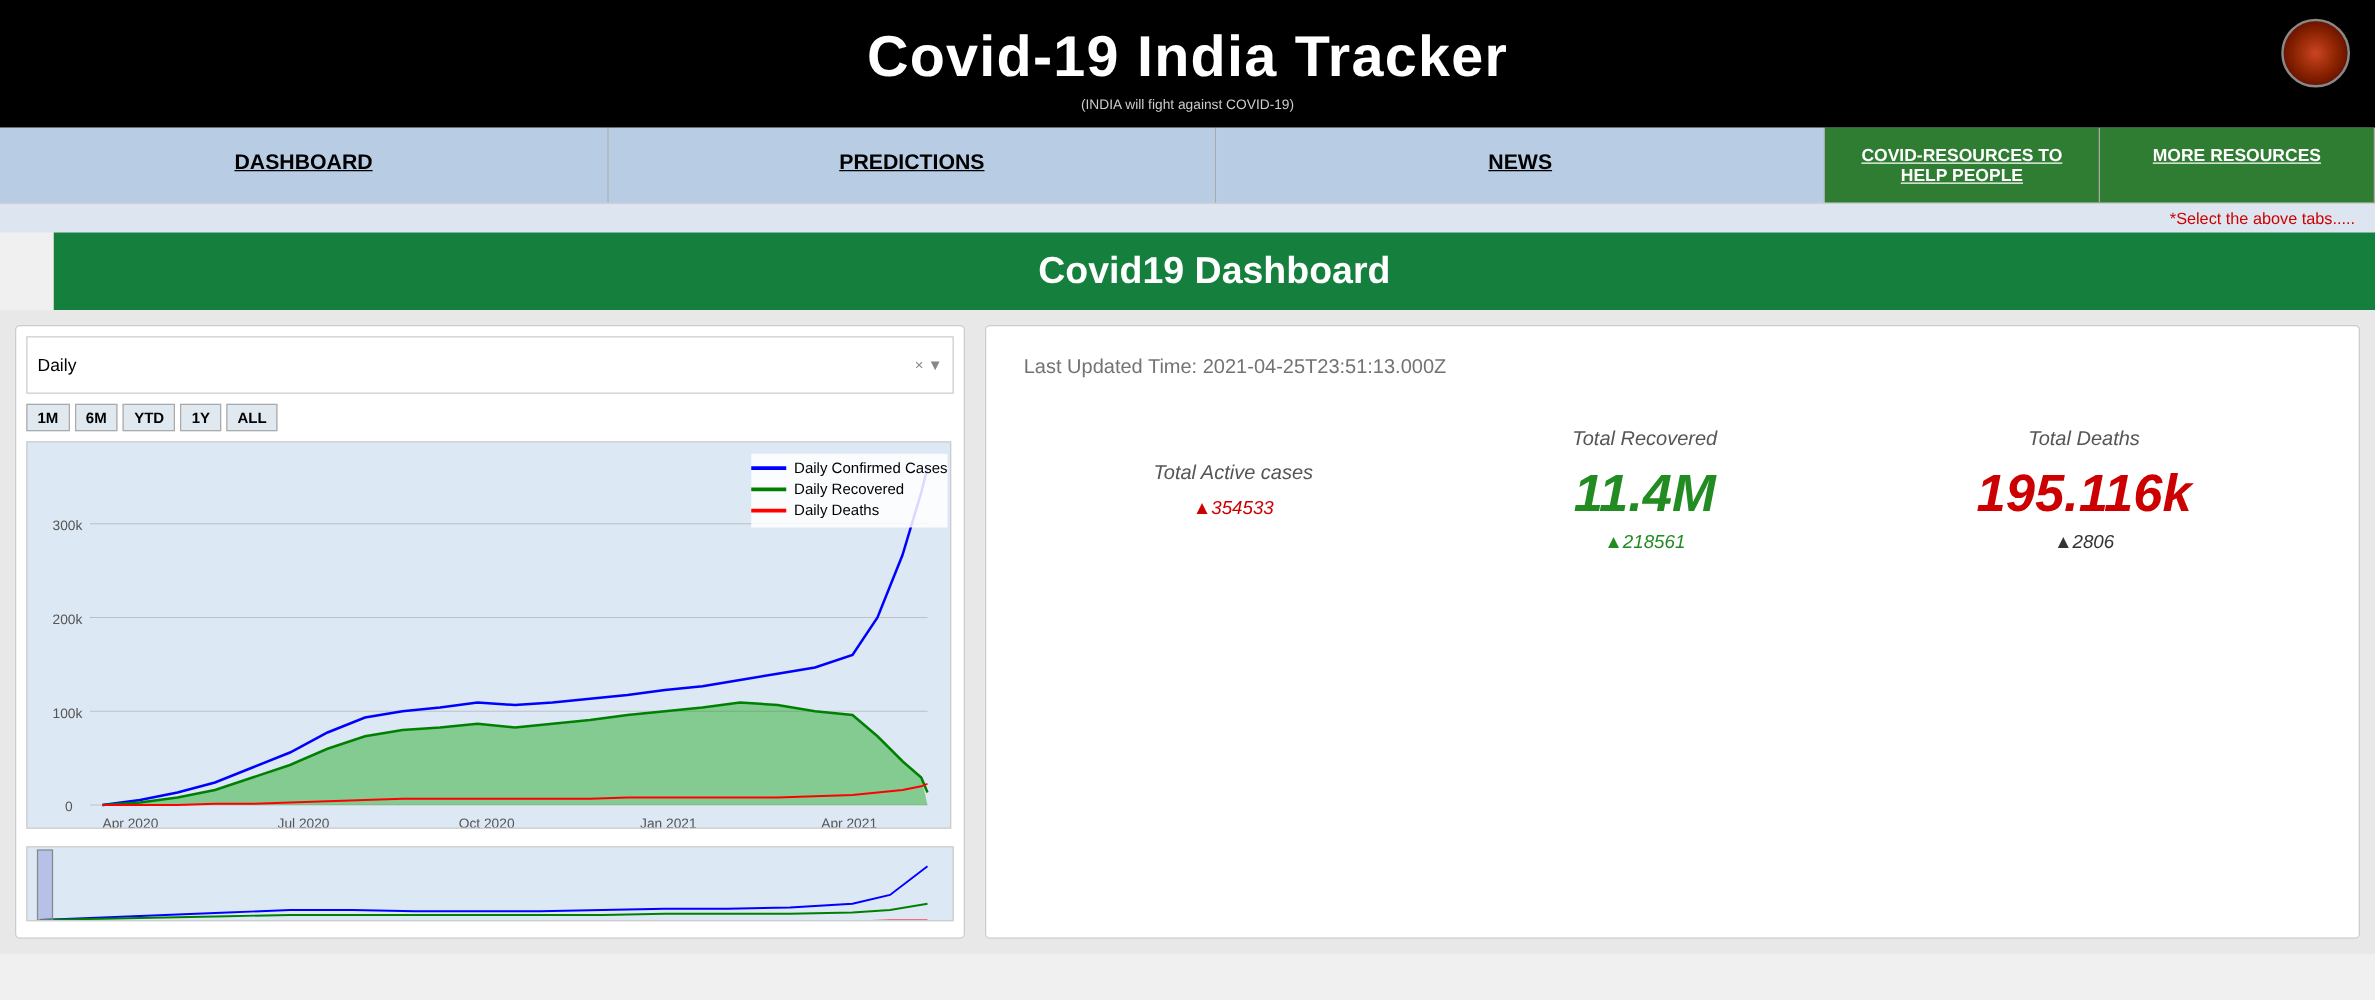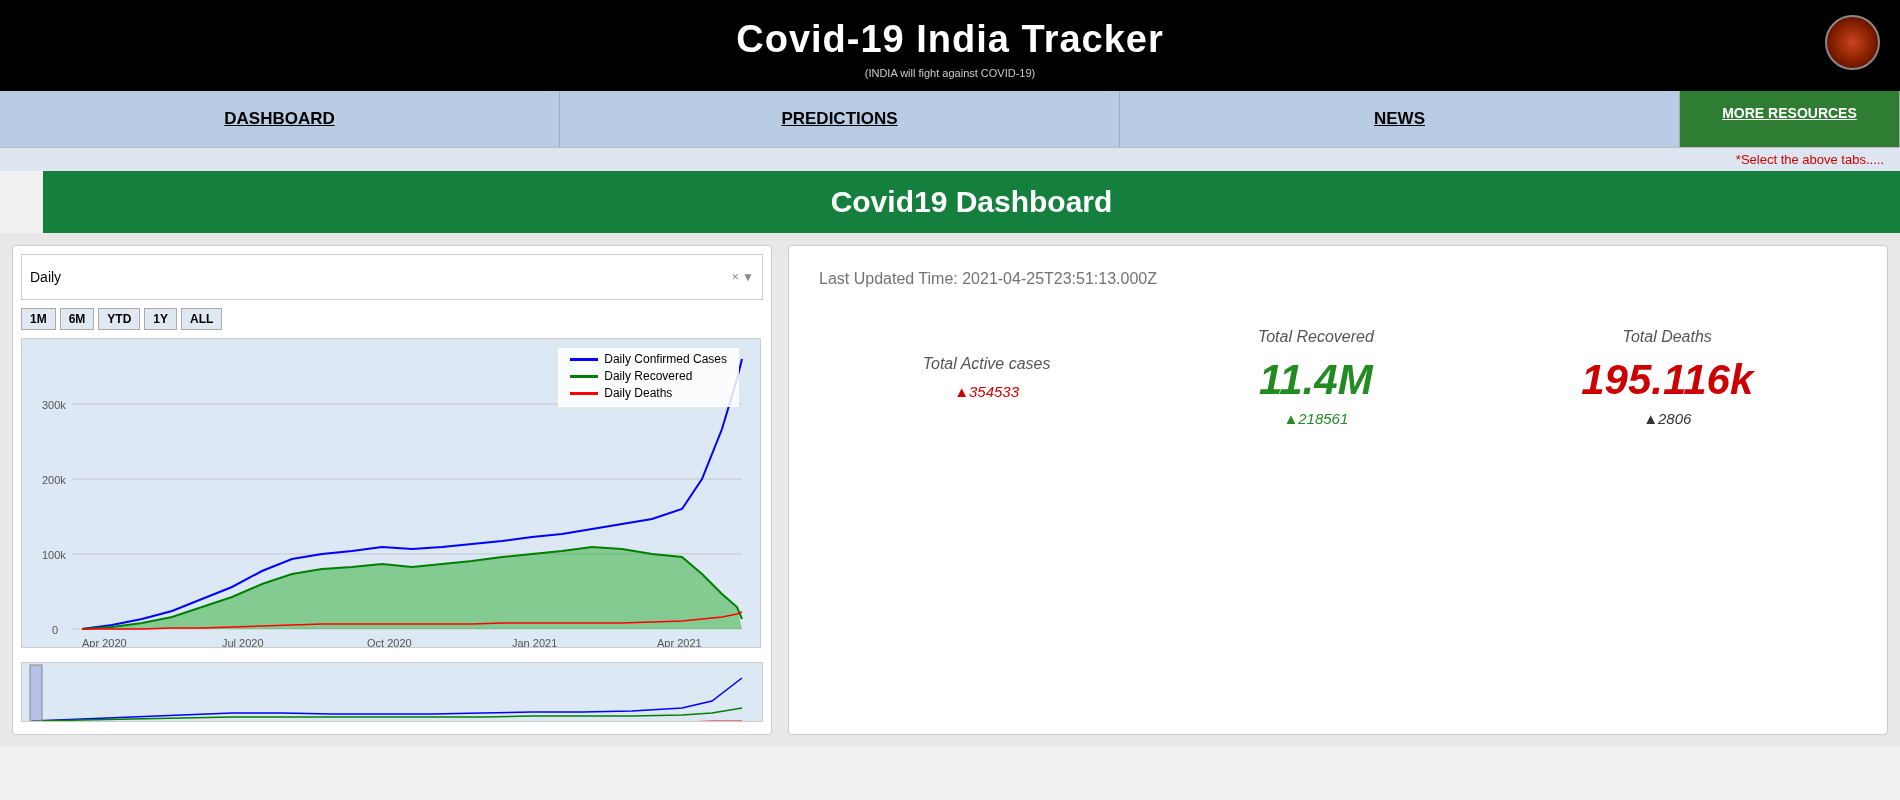--- a/index.html
+++ b/index.html
@@ -7,21 +7,21 @@
 
     
     .header {
       background: #000;
       color: #fff;
       text-align: center;
       padding: 18px 20px 12px;
       position: relative;
     }
     .header-title {
-      font-size: 38px;
+      font-size: 46px;
       font-weight: bold;
       letter-spacing: 1px;
     }
     .header-subtitle {
       font-size: 11px;
       margin-top: 6px;
       color: #ccc;
     }
     .header-logo {
       position: absolute;
@@ -126,24 +126,24 @@
 
     
     .chart-area {
       position: relative;
       width: 100%;
       height: 320px;
     }
     .chart-legend {
       position: absolute;
       top: 10px;
-      right: 24px;
+      right: 5px;
       font-size: 12px;
       background: rgba(255,255,255,0.85);
-      padding: 4px 12px;
+      padding: 4px 0;
     }
     .legend-item {
       display: flex;
       align-items: center;
       gap: 6px;
       margin-bottom: 3px;
     }
     .legend-line {
       width: 28px;
       height: 3px;
@@ -212,20 +212,21 @@
 <div class="header">
   <div class="header-title">Covid-19 India Tracker</div>
   <div class="header-subtitle">(INDIA will fight against COVID-19)</div>
   <div class="header-logo"></div>
 </div>
 
 <div class="nav-bar">
   <div class="nav-item">DASHBOARD</div>
   <div class="nav-item">PREDICTIONS</div>
   <div class="nav-item">NEWS</div>
+  <div class="nav-item-green">COVID-RESOURCES TO HELP PEOPLE</div>
   <div class="nav-item-green">MORE RESOURCES</div>
 </div>
 <div class="nav-hint">
   <span>*Select the above tabs.....</span>
 </div>
 
 <div class="dashboard-title-bar">
   <span>Covid19 Dashboard</span>
 </div>
 

